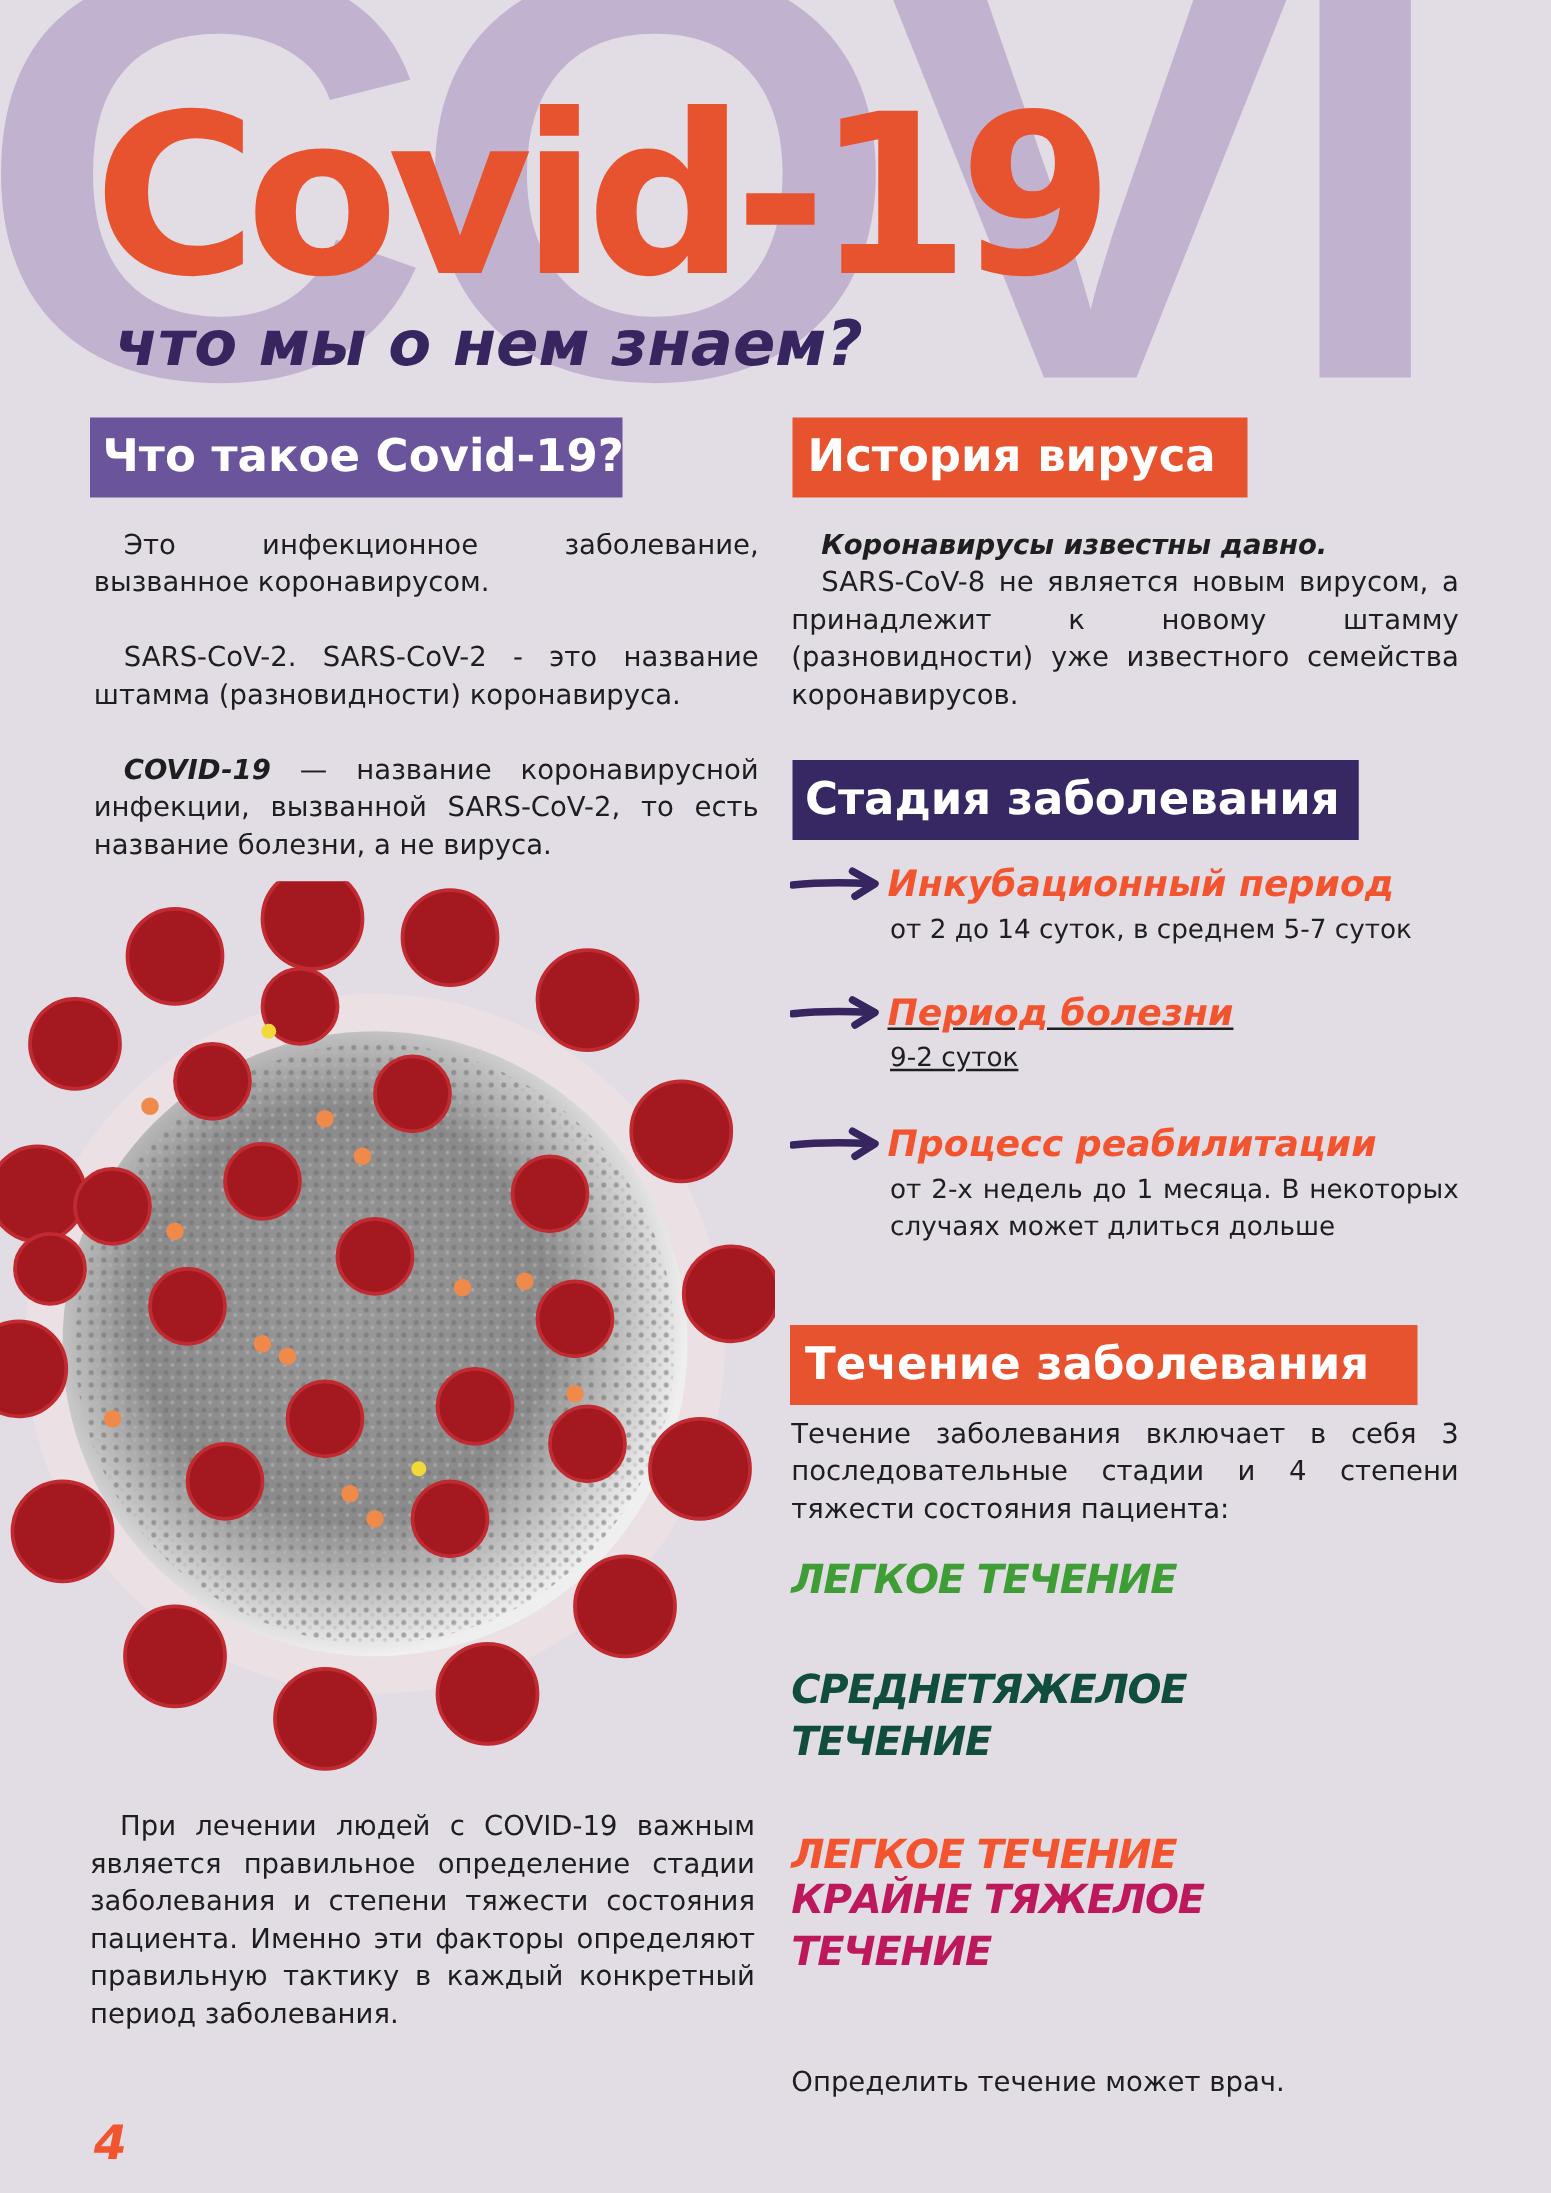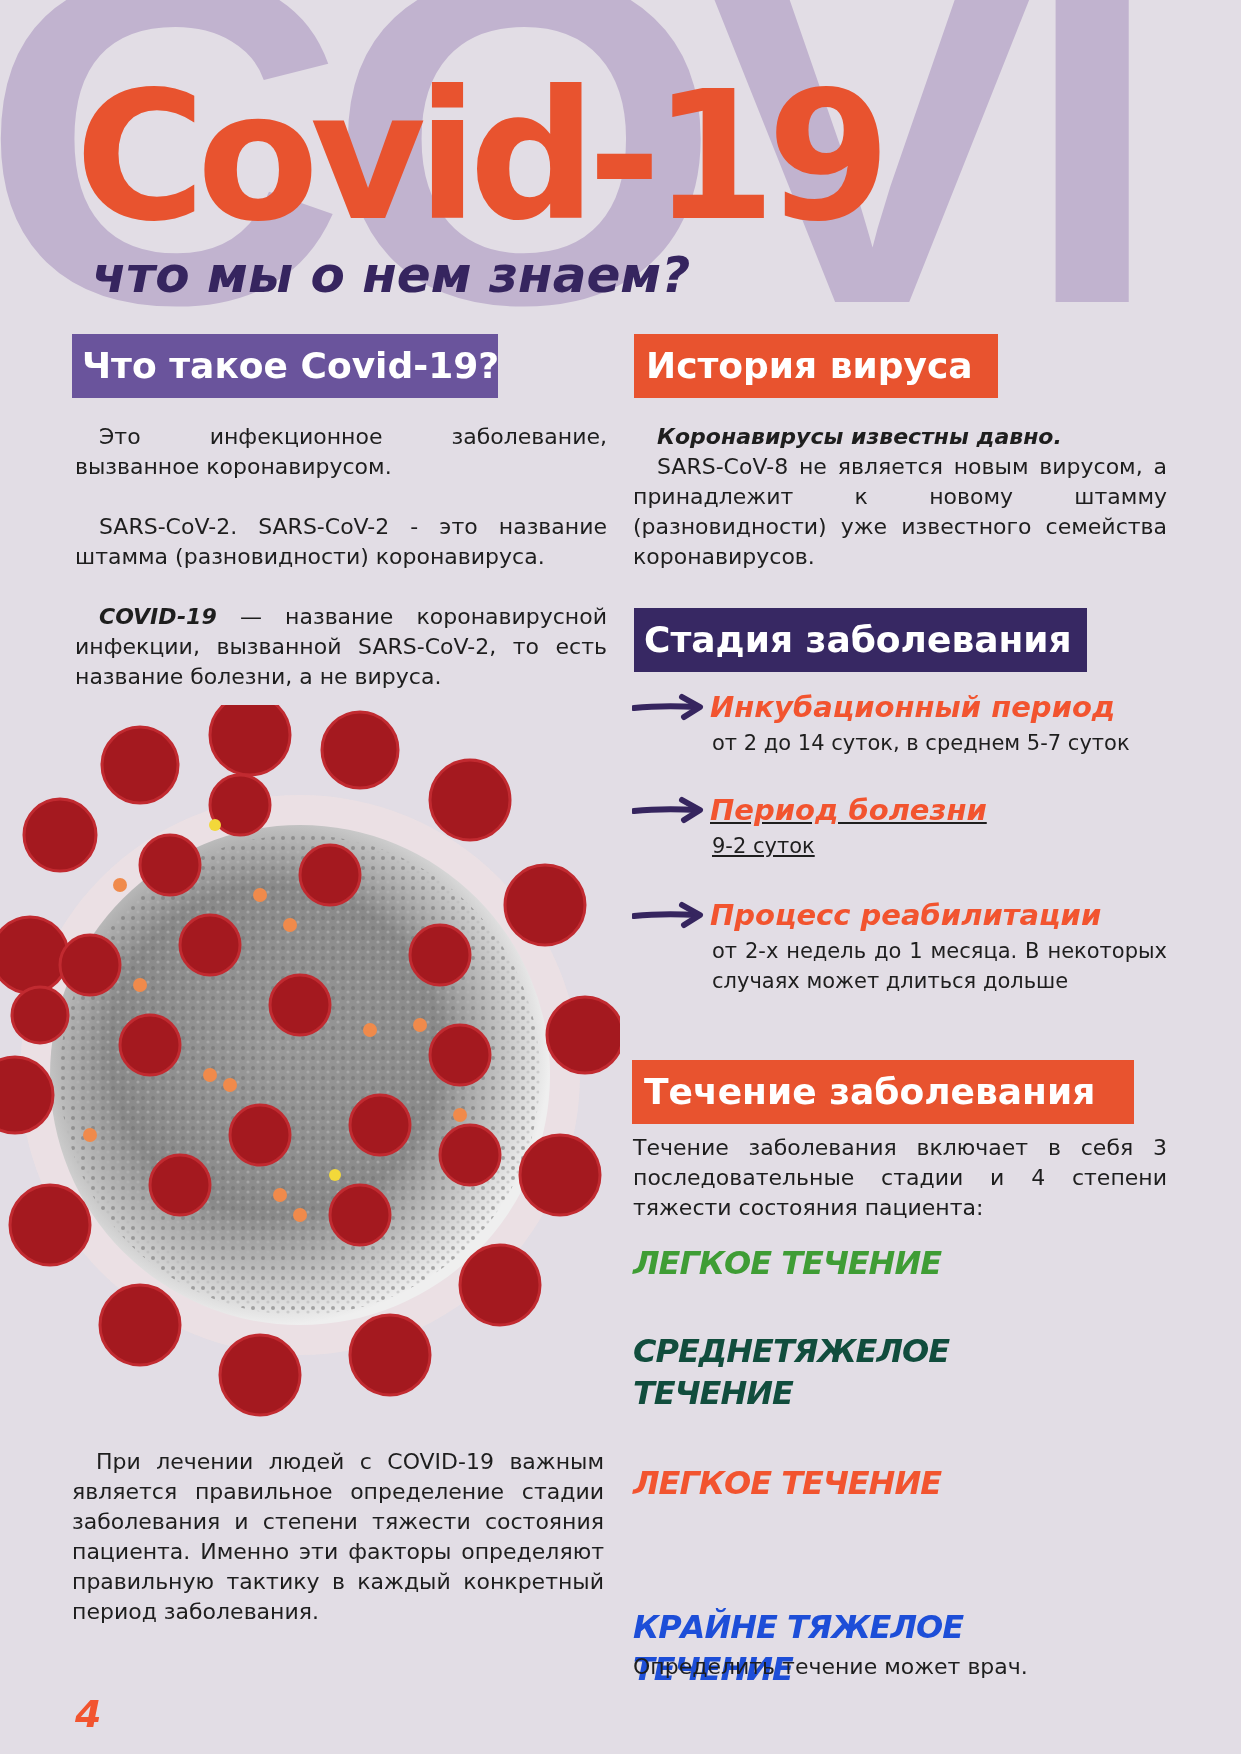--- a/index.html
+++ b/index.html
@@ -256,21 +256,21 @@
 <div class="severity" style="top:1242px; color:#3f9d35;">
   <div>ЛЕГКОЕ ТЕЧЕНИЕ</div>
 </div>
 <div class="severity" style="top:1330px; color:#114d3d;">
   <div>СРЕДНЕТЯЖЕЛОЕ</div>
   <div>ТЕЧЕНИЕ</div>
 </div>
 <div class="severity" style="top:1462px; color:#f2542f;">
   <div>ЛЕГКОЕ ТЕЧЕНИЕ</div>
 </div>
-<div class="severity" style="top:1606px; color:#1d4ed8;">
+<div class="severity" style="top:1498px; color:#be185d;">
   <div>КРАЙНЕ ТЯЖЕЛОЕ</div>
   <div>ТЕЧЕНИЕ</div>
 </div>
 
 <div class="para" style="left:633px; top:1652px; width:534px;">
   <p style="text-indent:0">Определить течение может врач.</p>
 </div>
 
 <div class="page-num">4</div>
 

